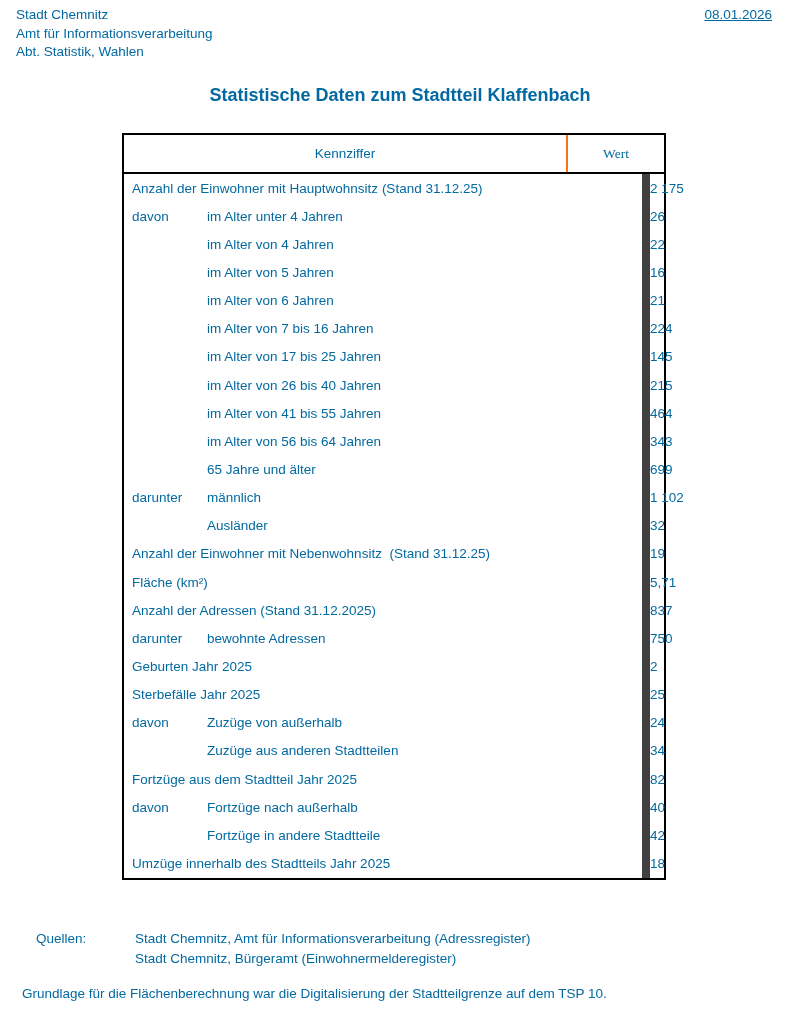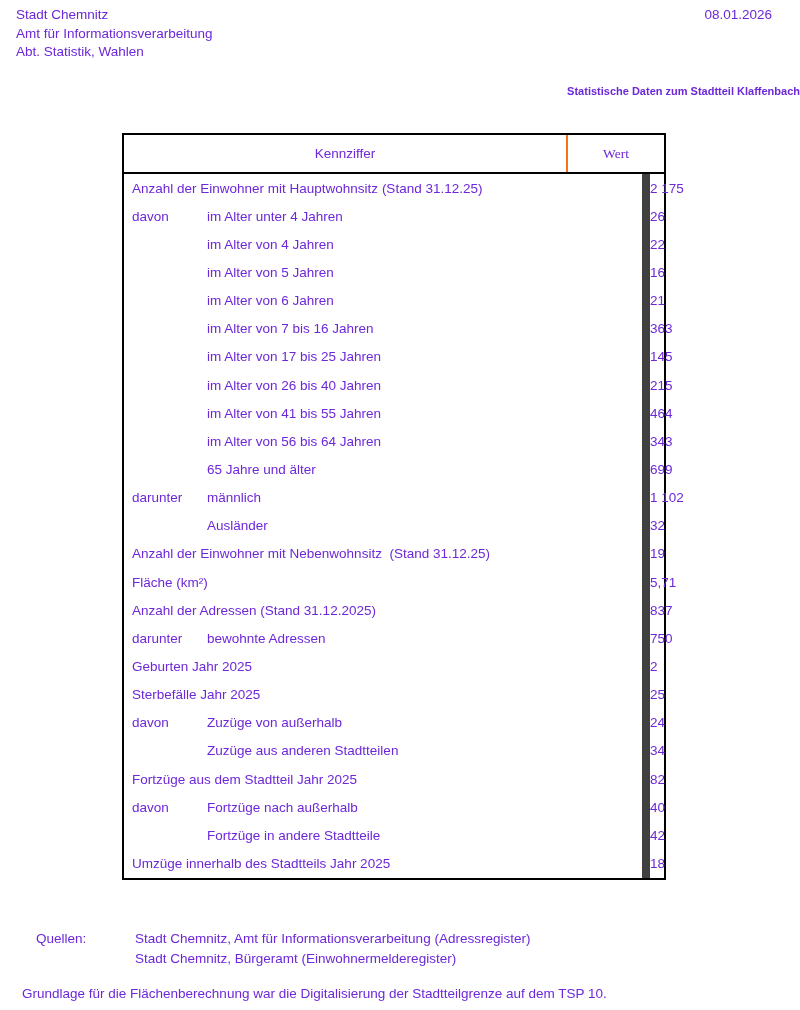--- a/index.html
+++ b/index.html
@@ -5,46 +5,47 @@
   html, body {
     margin: 0;
     padding: 0;
     background: #ffffff;
   }
   .page {
     position: relative;
     width: 800px;
     height: 1010px;
     background: #ffffff;
-    color: #6d28d9;
+    color: #0369a1;
     font-family: "Liberation Sans", "DejaVu Sans", sans-serif;
     font-size: 13.5px;
     overflow: hidden;
   }
   .letterhead {
     position: absolute;
     left: 16px;
     top: 6px;
     line-height: 18.5px;
     white-space: nowrap;
   }
   .doc-date {
     position: absolute;
     right: 28px;
     top: 6px;
     line-height: 18.5px;
+    text-decoration: underline;
   }
   .doc-title {
     position: absolute;
     left: 0;
     top: 85px;
     width: 100%;
     margin: 0;
-    text-align: right;
-    font-size: 11px;
+    text-align: center;
+    font-size: 18px;
     font-weight: bold;
   }
   .stats-table {
     position: absolute;
     left: 122px;
     top: 133px;
     width: 544px;
     box-sizing: border-box;
     border: 2px solid #000;
   }
@@ -182,21 +183,21 @@
       <span class="lbl">im Alter von 6 Jahren</span>
     </div>
     <div class="td td-value">21</div>
   </div>
 
   <div class="trow">
     <div class="td td-label">
       <span class="prefix"></span>
       <span class="lbl">im Alter von 7 bis 16 Jahren</span>
     </div>
-    <div class="td td-value">363</div>
+    <div class="td td-value">224</div>
   </div>
 
   <div class="trow">
     <div class="td td-label">
       <span class="prefix"></span>
       <span class="lbl">im Alter von 17 bis 25 Jahren</span>
     </div>
     <div class="td td-value">145</div>
   </div>
 

